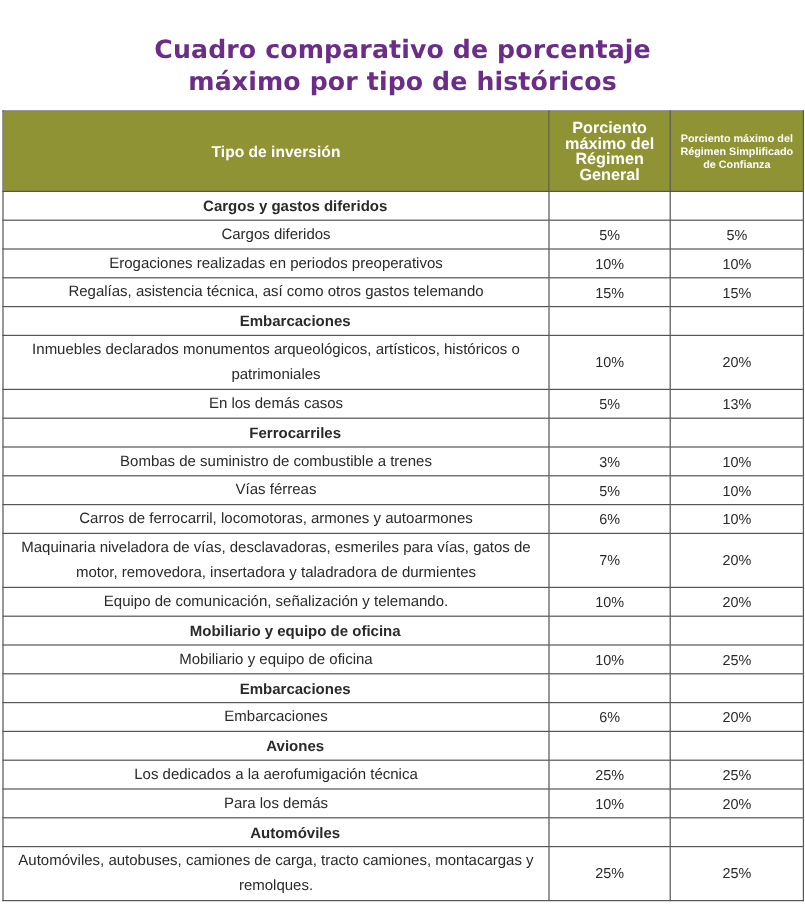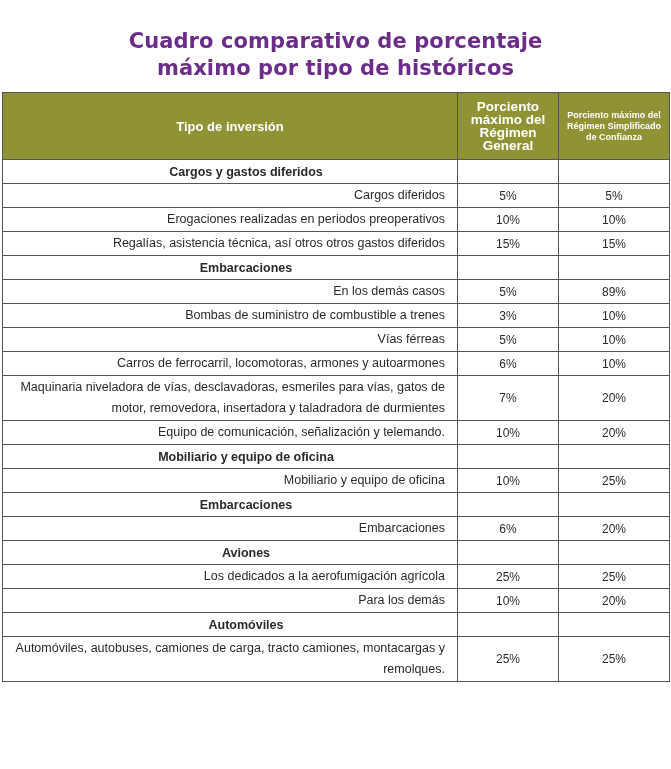--- a/index.html
+++ b/index.html
@@ -59,21 +59,21 @@
   th.h3 { font-size: 9px; line-height: 11px; margin-left: 22px; }
   tr.cat td {
     height: 23px;
     font-weight: bold;
     font-size: 12.5px;
   }
   tr.cat td.name { text-align: center; padding-left: 44px; }
   tr.item td { height: 23px; }
   tr.item.two td { height: 44px; }
   tr.item td.name {
-    text-align: right;
+    text-align: center;
     line-height: 21px;
   }
   tr.item td.val {
     text-align: center;
     font-size: 12px;
     padding: 0;
   }
 </style>
 </head>
 <body>
@@ -106,33 +106,43 @@
         <td class="name">Cargos diferidos</td>
         <td class="val">5%</td>
         <td class="val">5%</td>
       </tr>
       <tr class="item">
         <td class="name">Erogaciones realizadas en periodos preoperativos</td>
         <td class="val">10%</td>
         <td class="val">10%</td>
       </tr>
       <tr class="item">
-        <td class="name">Regalías, asistencia técnica, así otros otros gastos diferidos</td>
+        <td class="name">Regalías, asistencia técnica, así como otros gastos telemando</td>
         <td class="val">15%</td>
         <td class="val">15%</td>
       </tr>
       <tr class="cat">
         <td class="name">Embarcaciones</td>
         <td></td>
         <td></td>
       </tr>
+      <tr class="item two">
+        <td class="name">Inmuebles declarados monumentos arqueológicos, artísticos, históricos o patrimoniales</td>
+        <td class="val">10%</td>
+        <td class="val">20%</td>
+      </tr>
       <tr class="item">
         <td class="name">En los demás casos</td>
         <td class="val">5%</td>
-        <td class="val">89%</td>
+        <td class="val">13%</td>
+      </tr>
+      <tr class="cat">
+        <td class="name">Ferrocarriles</td>
+        <td></td>
+        <td></td>
       </tr>
       <tr class="item">
         <td class="name">Bombas de suministro de combustible a trenes</td>
         <td class="val">3%</td>
         <td class="val">10%</td>
       </tr>
       <tr class="item">
         <td class="name">Vías férreas</td>
         <td class="val">5%</td>
         <td class="val">10%</td>
@@ -171,21 +181,21 @@
         <td class="name">Embarcaciones</td>
         <td class="val">6%</td>
         <td class="val">20%</td>
       </tr>
       <tr class="cat">
         <td class="name">Aviones</td>
         <td></td>
         <td></td>
       </tr>
       <tr class="item">
-        <td class="name">Los dedicados a la aerofumigación agrícola</td>
+        <td class="name">Los dedicados a la aerofumigación técnica</td>
         <td class="val">25%</td>
         <td class="val">25%</td>
       </tr>
       <tr class="item">
         <td class="name">Para los demás</td>
         <td class="val">10%</td>
         <td class="val">20%</td>
       </tr>
       <tr class="cat">
         <td class="name">Automóviles</td>

